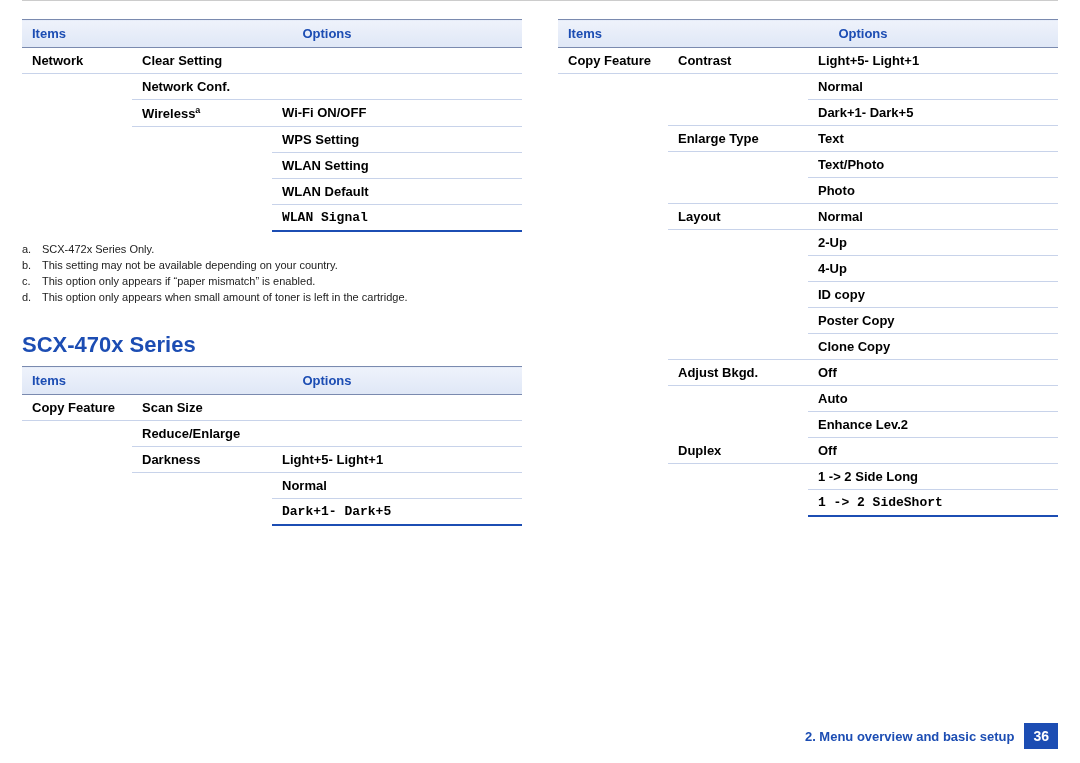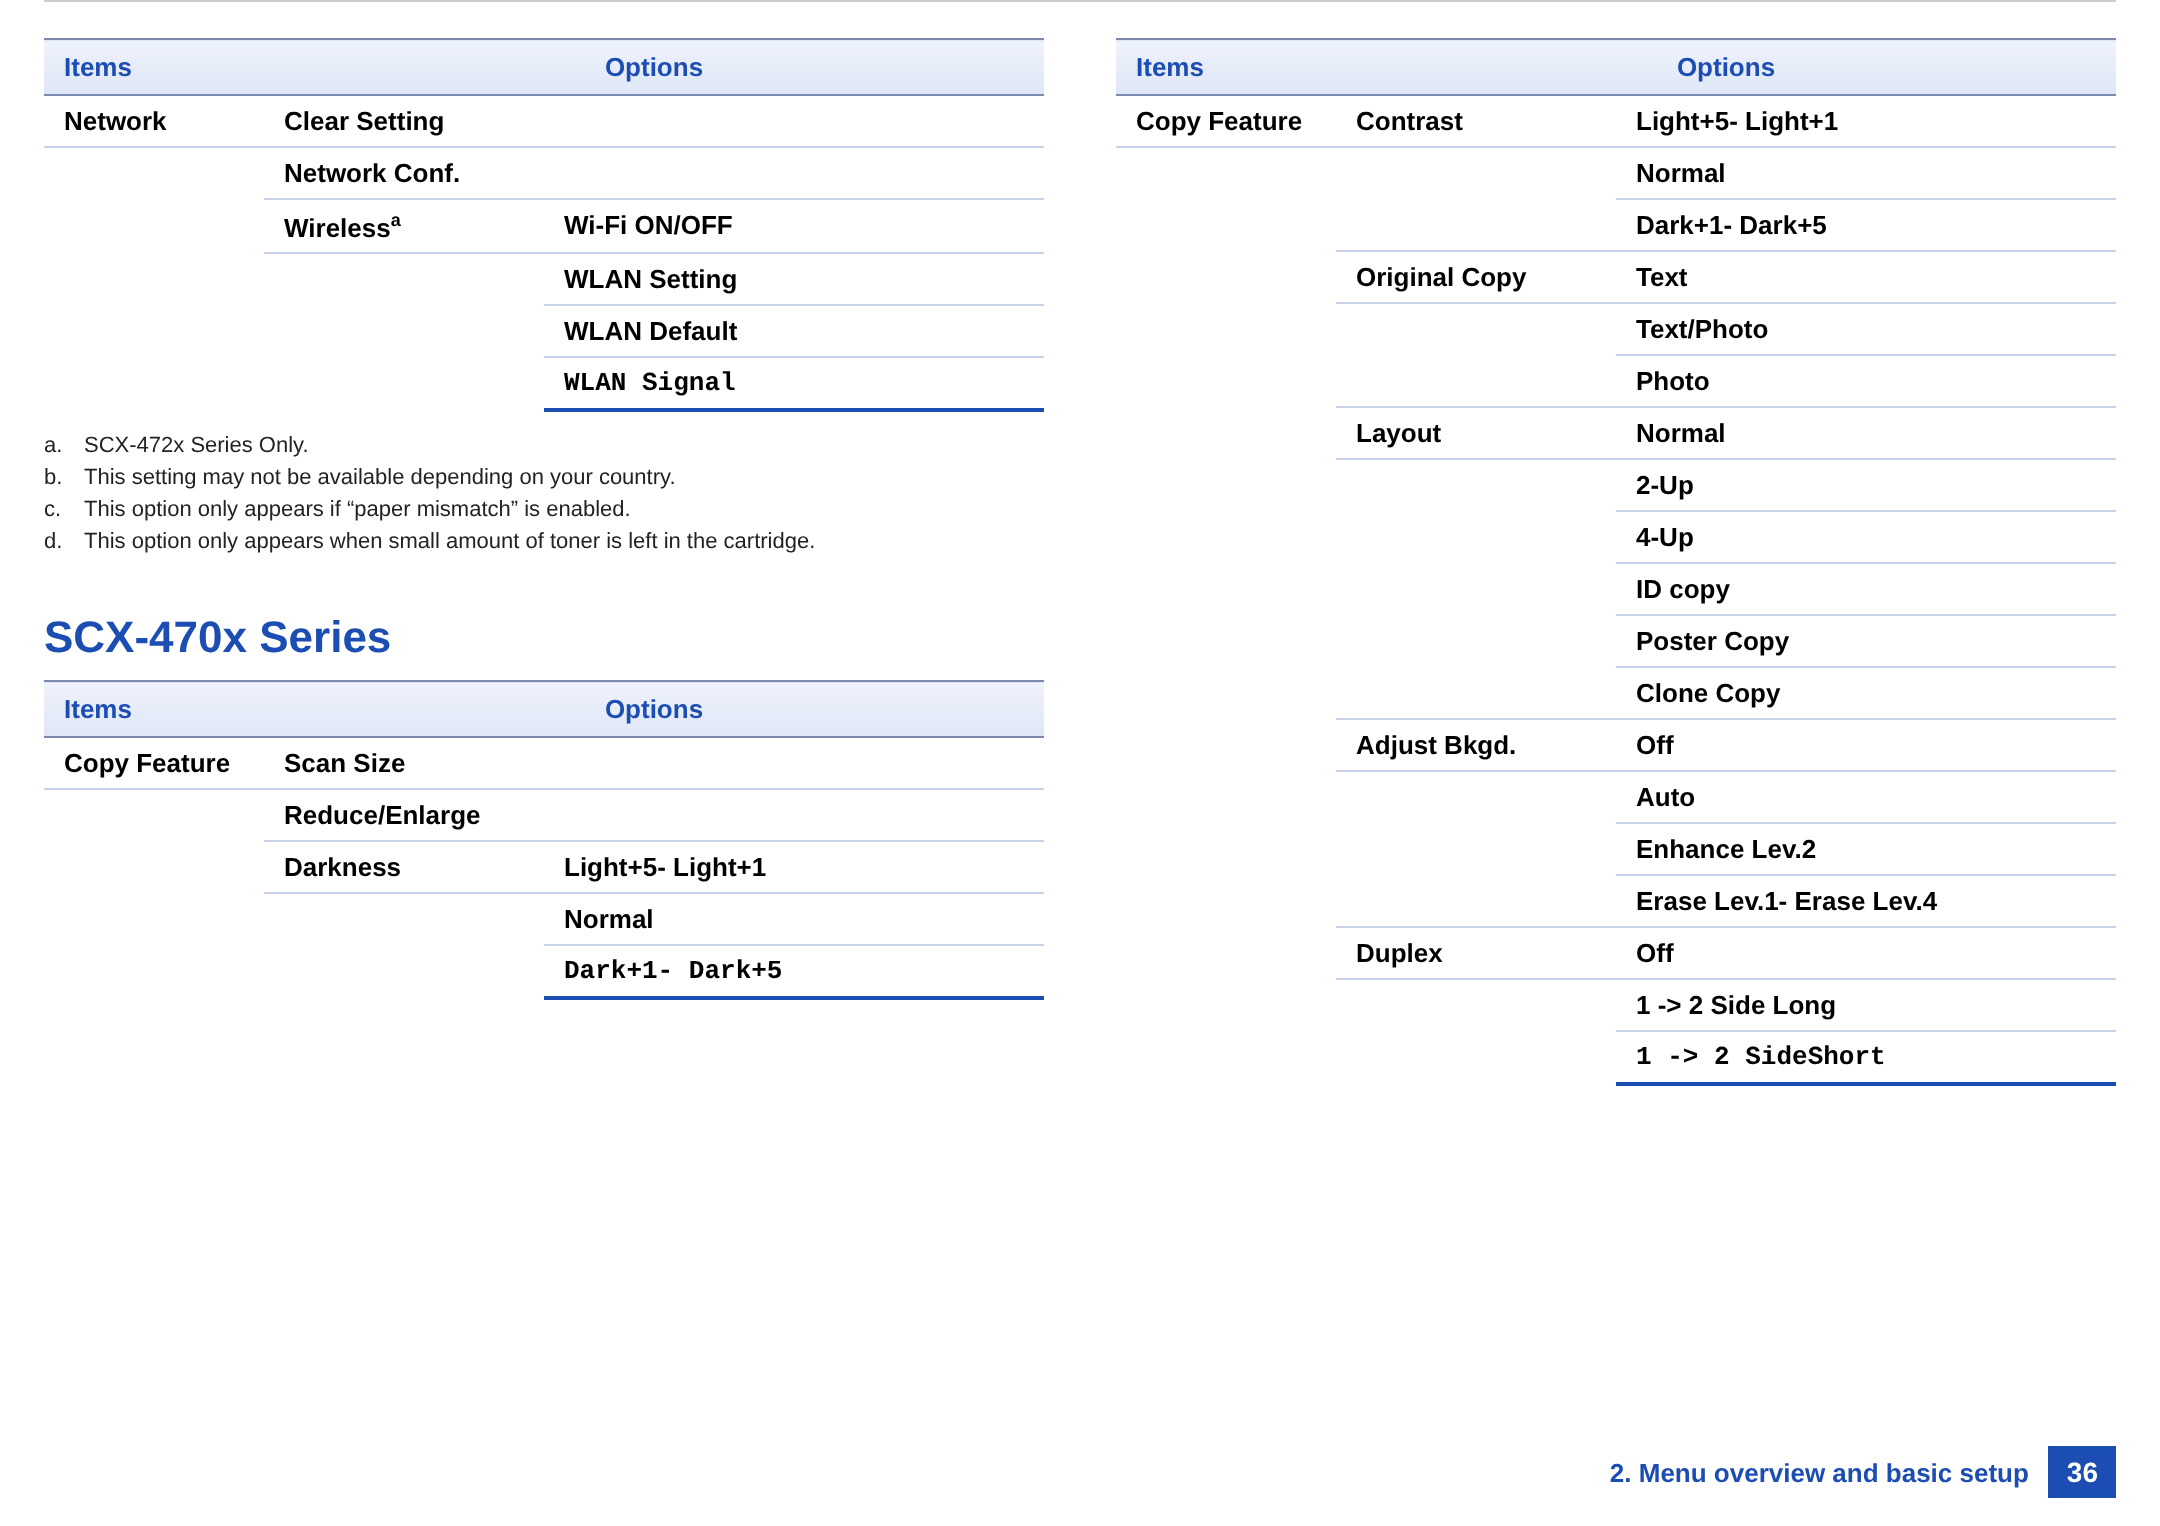--- a/index.html
+++ b/index.html
@@ -58,20 +58,25 @@
               <td></td>
             </tr>
             <tr>
               <td class="col2" style="border-bottom-color: transparent;"></td>
               <td class="col3">Wireless<span class="sup">a</span></td>
               <td>Wi-Fi ON/OFF</td>
             </tr>
             <tr>
               <td class="col2" style="border-bottom-color: transparent;"></td>
               <td class="col3" style="border-bottom-color: transparent;"></td>
+              <td>WPS Setting</td>
+            </tr>
+            <tr>
+              <td class="col2" style="border-bottom-color: transparent;"></td>
+              <td class="col3" style="border-bottom-color: transparent;"></td>
               <td>WLAN Setting</td>
             </tr>
             <tr>
               <td class="col2" style="border-bottom-color: transparent;"></td>
               <td class="col3" style="border-bottom-color: transparent;"></td>
               <td>WLAN Default</td>
             </tr>
             <tr>
               <td class="col2" style="border-bottom-color: transparent;"></td>
               <td class="col3" style="border-bottom-color: transparent;"></td>
@@ -159,21 +164,21 @@
               <td class="col3" style="border-bottom-color: transparent;"></td>
               <td>Normal</td>
             </tr>
             <tr>
               <td class="col2" style="border-bottom-color: transparent;"></td>
               <td class="col3" style=""></td>
               <td>Dark+1- Dark+5</td>
             </tr>
             <tr>
               <td class="col2" style="border-bottom-color: transparent;"></td>
-              <td class="col3">Original Copy</td>
+              <td class="col3">Enlarge Type</td>
               <td>Text</td>
             </tr>
             <tr>
               <td class="col2" style="border-bottom-color: transparent;"></td>
               <td class="col3" style="border-bottom-color: transparent;"></td>
               <td>Text/Photo</td>
             </tr>
             <tr>
               <td class="col2" style="border-bottom-color: transparent;"></td>
               <td class="col3" style=""></td>
@@ -216,25 +221,20 @@
             </tr>
             <tr>
               <td class="col2" style="border-bottom-color: transparent;"></td>
               <td class="col3" style="border-bottom-color: transparent;"></td>
               <td>Auto</td>
             </tr>
             <tr>
               <td class="col2" style="border-bottom-color: transparent;"></td>
               <td class="col3" style="border-bottom-color: transparent;"></td>
               <td>Enhance Lev.2</td>
-            </tr>
-            <tr>
-              <td class="col2" style="border-bottom-color: transparent;"></td>
-              <td class="col3" style=""></td>
-              <td>Erase Lev.1- Erase Lev.4</td>
             </tr>
             <tr>
               <td class="col2" style="border-bottom-color: transparent;"></td>
               <td class="col3">Duplex</td>
               <td>Off</td>
             </tr>
             <tr>
               <td class="col2" style="border-bottom-color: transparent;"></td>
               <td class="col3" style="border-bottom-color: transparent;"></td>
               <td>1 -&gt; 2 Side Long</td>

